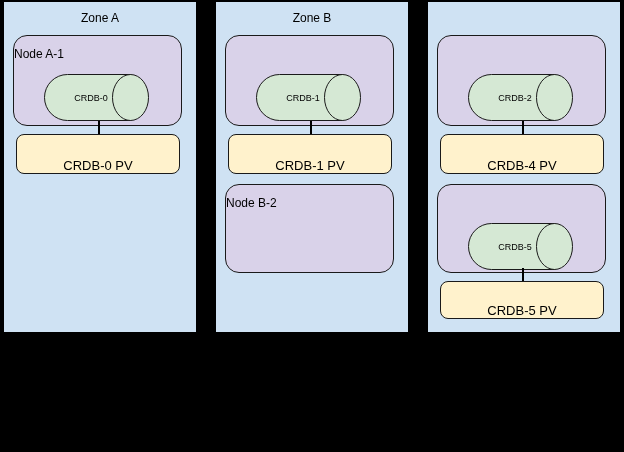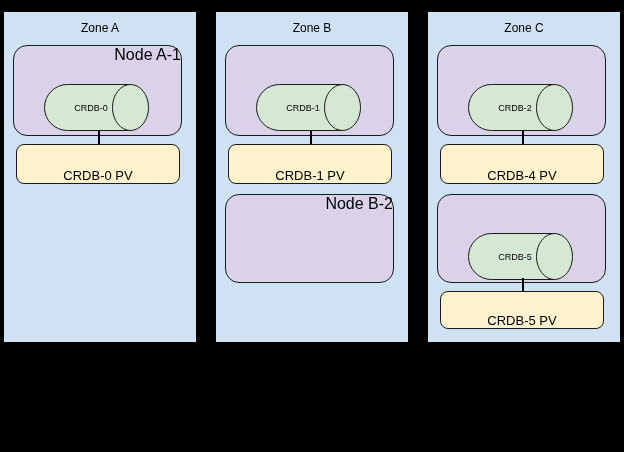--- a/index.html
+++ b/index.html
@@ -7,21 +7,21 @@
     position: relative;
     width: 624px;
     height: 452px;
     background: #000;
     overflow: hidden;
     font-family: "Liberation Sans", sans-serif;
     color: #000;
   }
   .zone {
     position: absolute;
-    top: 10px;
+    top: 0;
     width: 196px;
     height: 334px;
     background: var(--zone_fill);
     border: 2px solid var(--zone_border);
     box-sizing: border-box;
   }
   .z0 { left: 2px; }
   .z1 { left: 214px; text-decoration: underline; }
   .z2 { left: 426px; }
   .zone-label {
@@ -36,23 +36,23 @@
     left: 9px;
     width: 169px;
     background: var(--node_fill);
     border: 1px solid var(--shape_border);
     border-radius: 14px;
     box-sizing: border-box;
   }
   .node-1 { top: 33px; height: 91px; }
   .node-2 { top: 182px; height: 89px; border-radius: 14px; }
   .node-label {
-    text-align: right;
-    margin-top: 1px;
-    font-size: 16px;
+    text-align: left;
+    margin-top: 11px;
+    font-size: 12px;
     line-height: 15px;
   }
   .cyl { position: absolute; left: 30px; top: 38px; }
   .cyl-body, .cyl-cap {
     fill: var(--db_fill);
     stroke: var(--shape_border);
     stroke-width: 1;
   }
   .cyl-label {
     font-family: "Liberation Sans", sans-serif;
@@ -125,21 +125,20 @@
     <div class="pv pv-1">
       <span>CRDB-1 PV</span>
     </div>
 
     <div class="node node-2">
       <div class="node-label">Node B-2</div>
     </div>
   </section>
 
   <section class="zone z2">
-    <div class="zone-label">Zone C</div>
 
     <div class="node node-1">
       <svg class="cyl" width="105" height="47" viewBox="0 0 105 47">
         <path class="cyl-body" d="M 87 0.5 L 23.5 0.5 A 23 23 0 0 0 23.5 46.5 L 87 46.5"></path>
         <ellipse class="cyl-cap" cx="86.5" cy="23.5" rx="18" ry="23"></ellipse>
         <text class="cyl-label" x="47" y="27">CRDB-2</text>
       </svg>
     </div>
 
     <div class="connector conn-1"></div>

